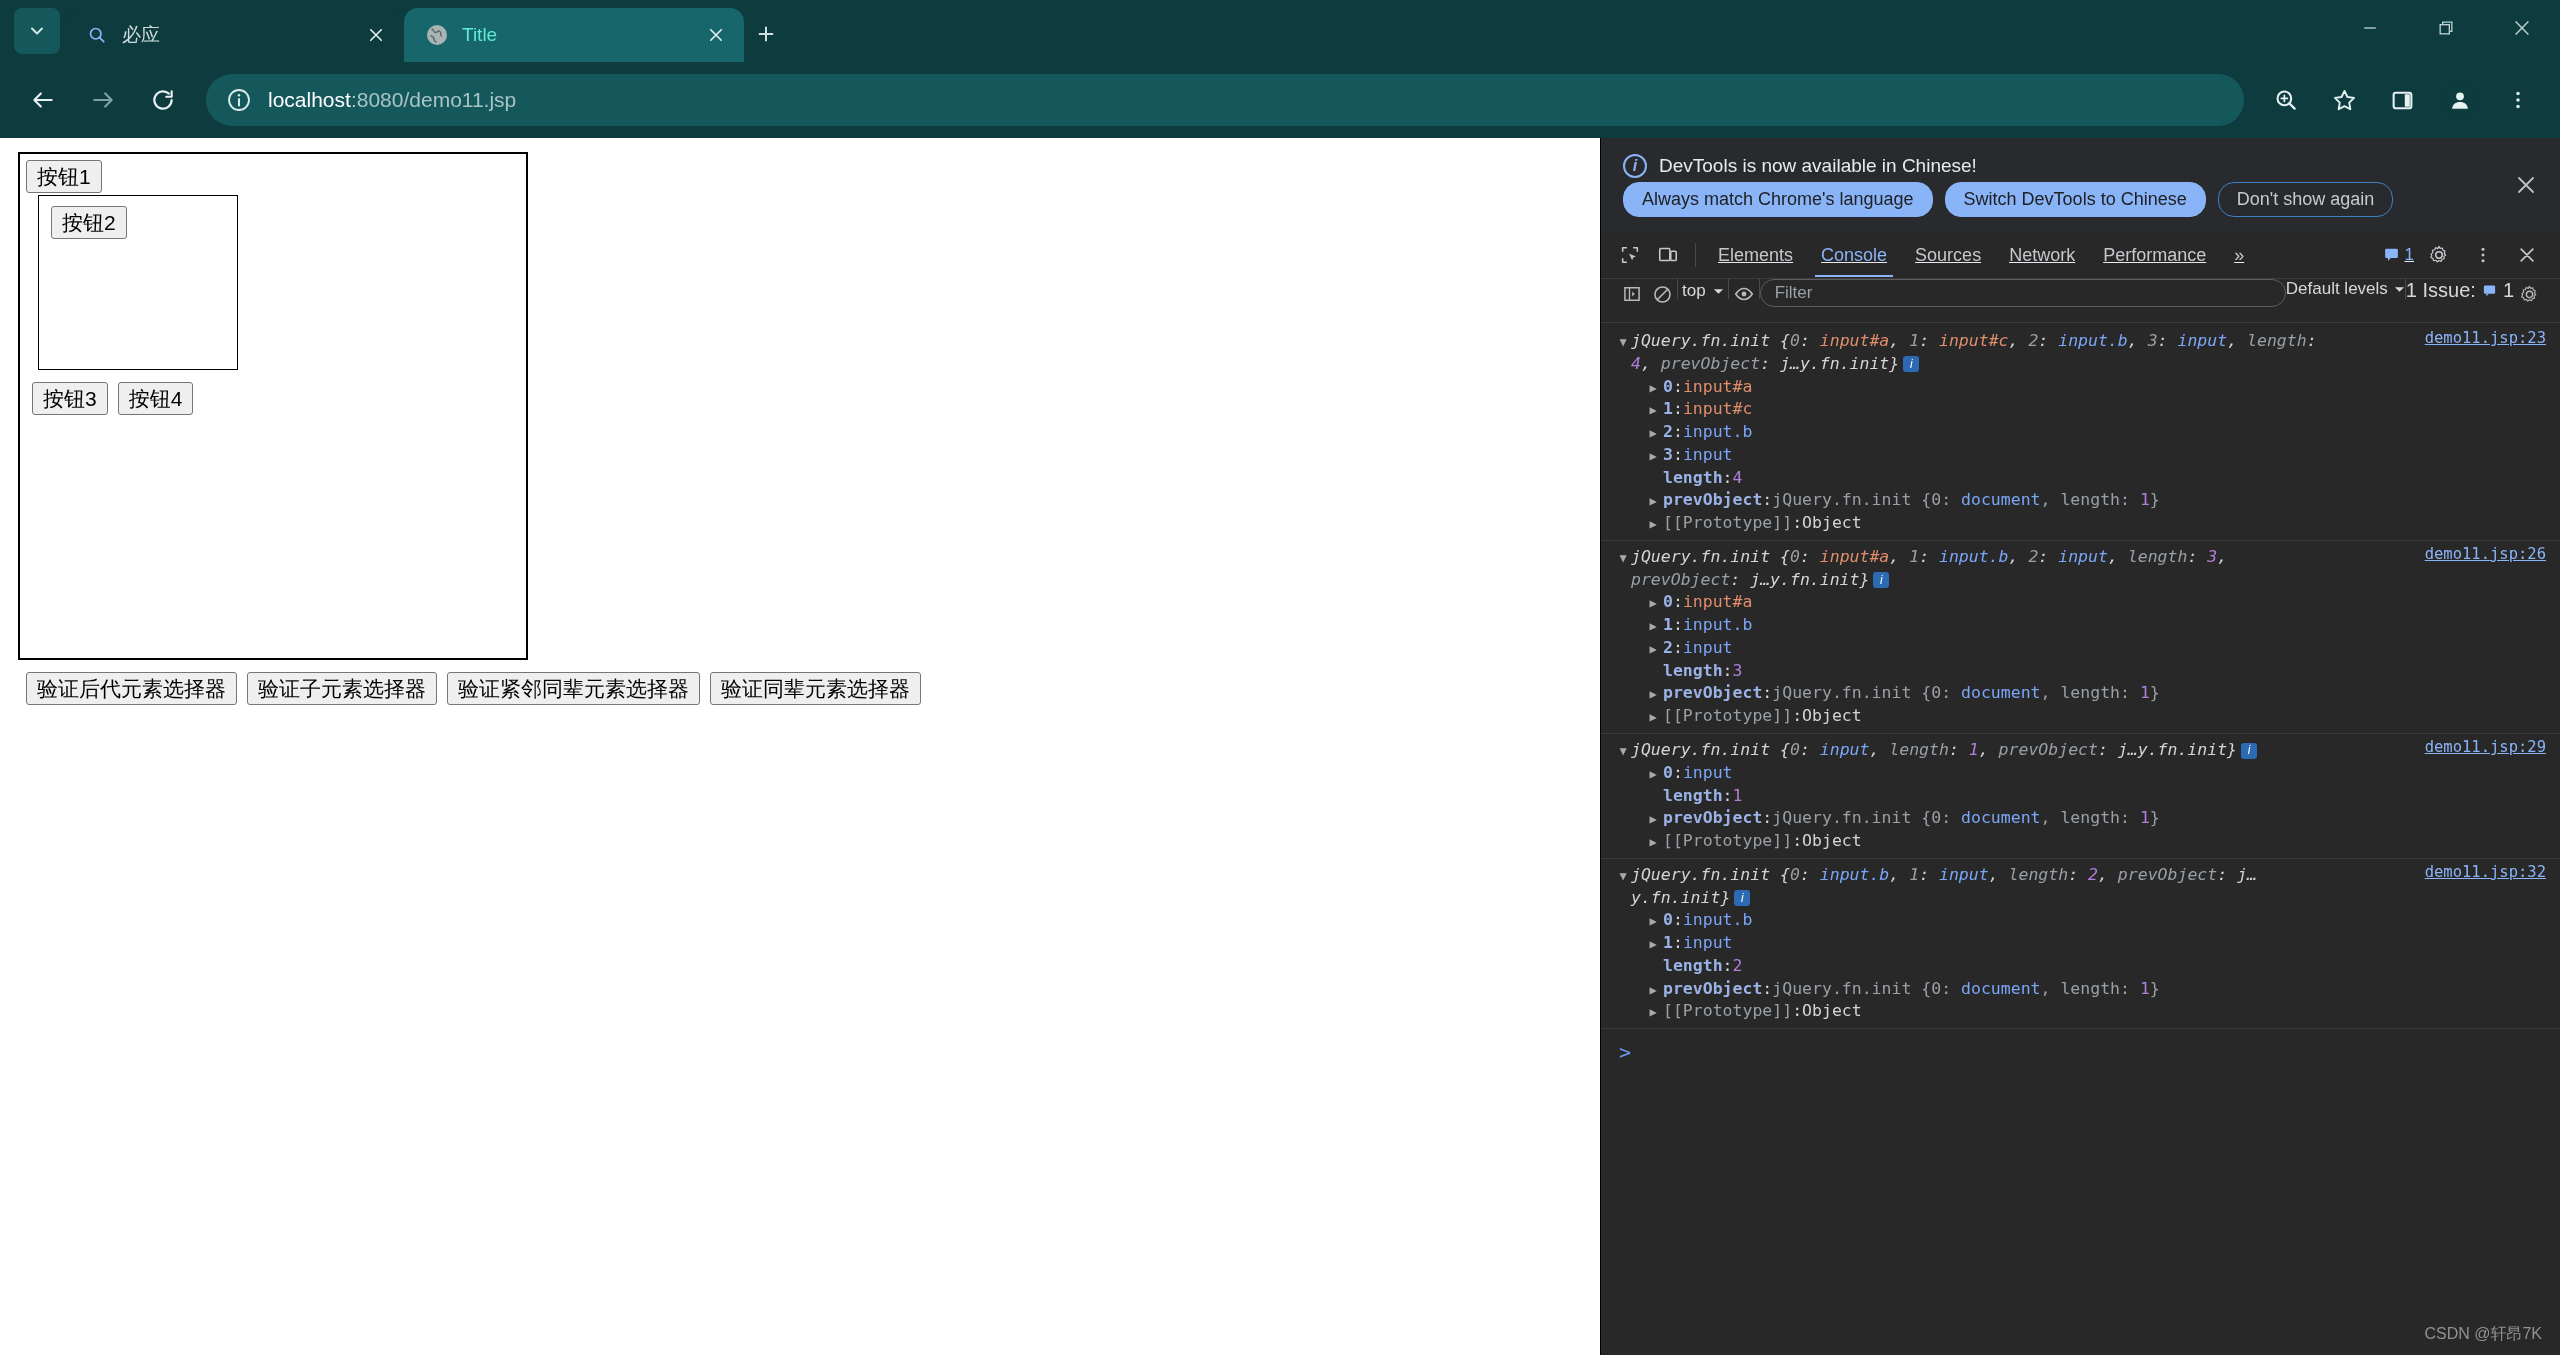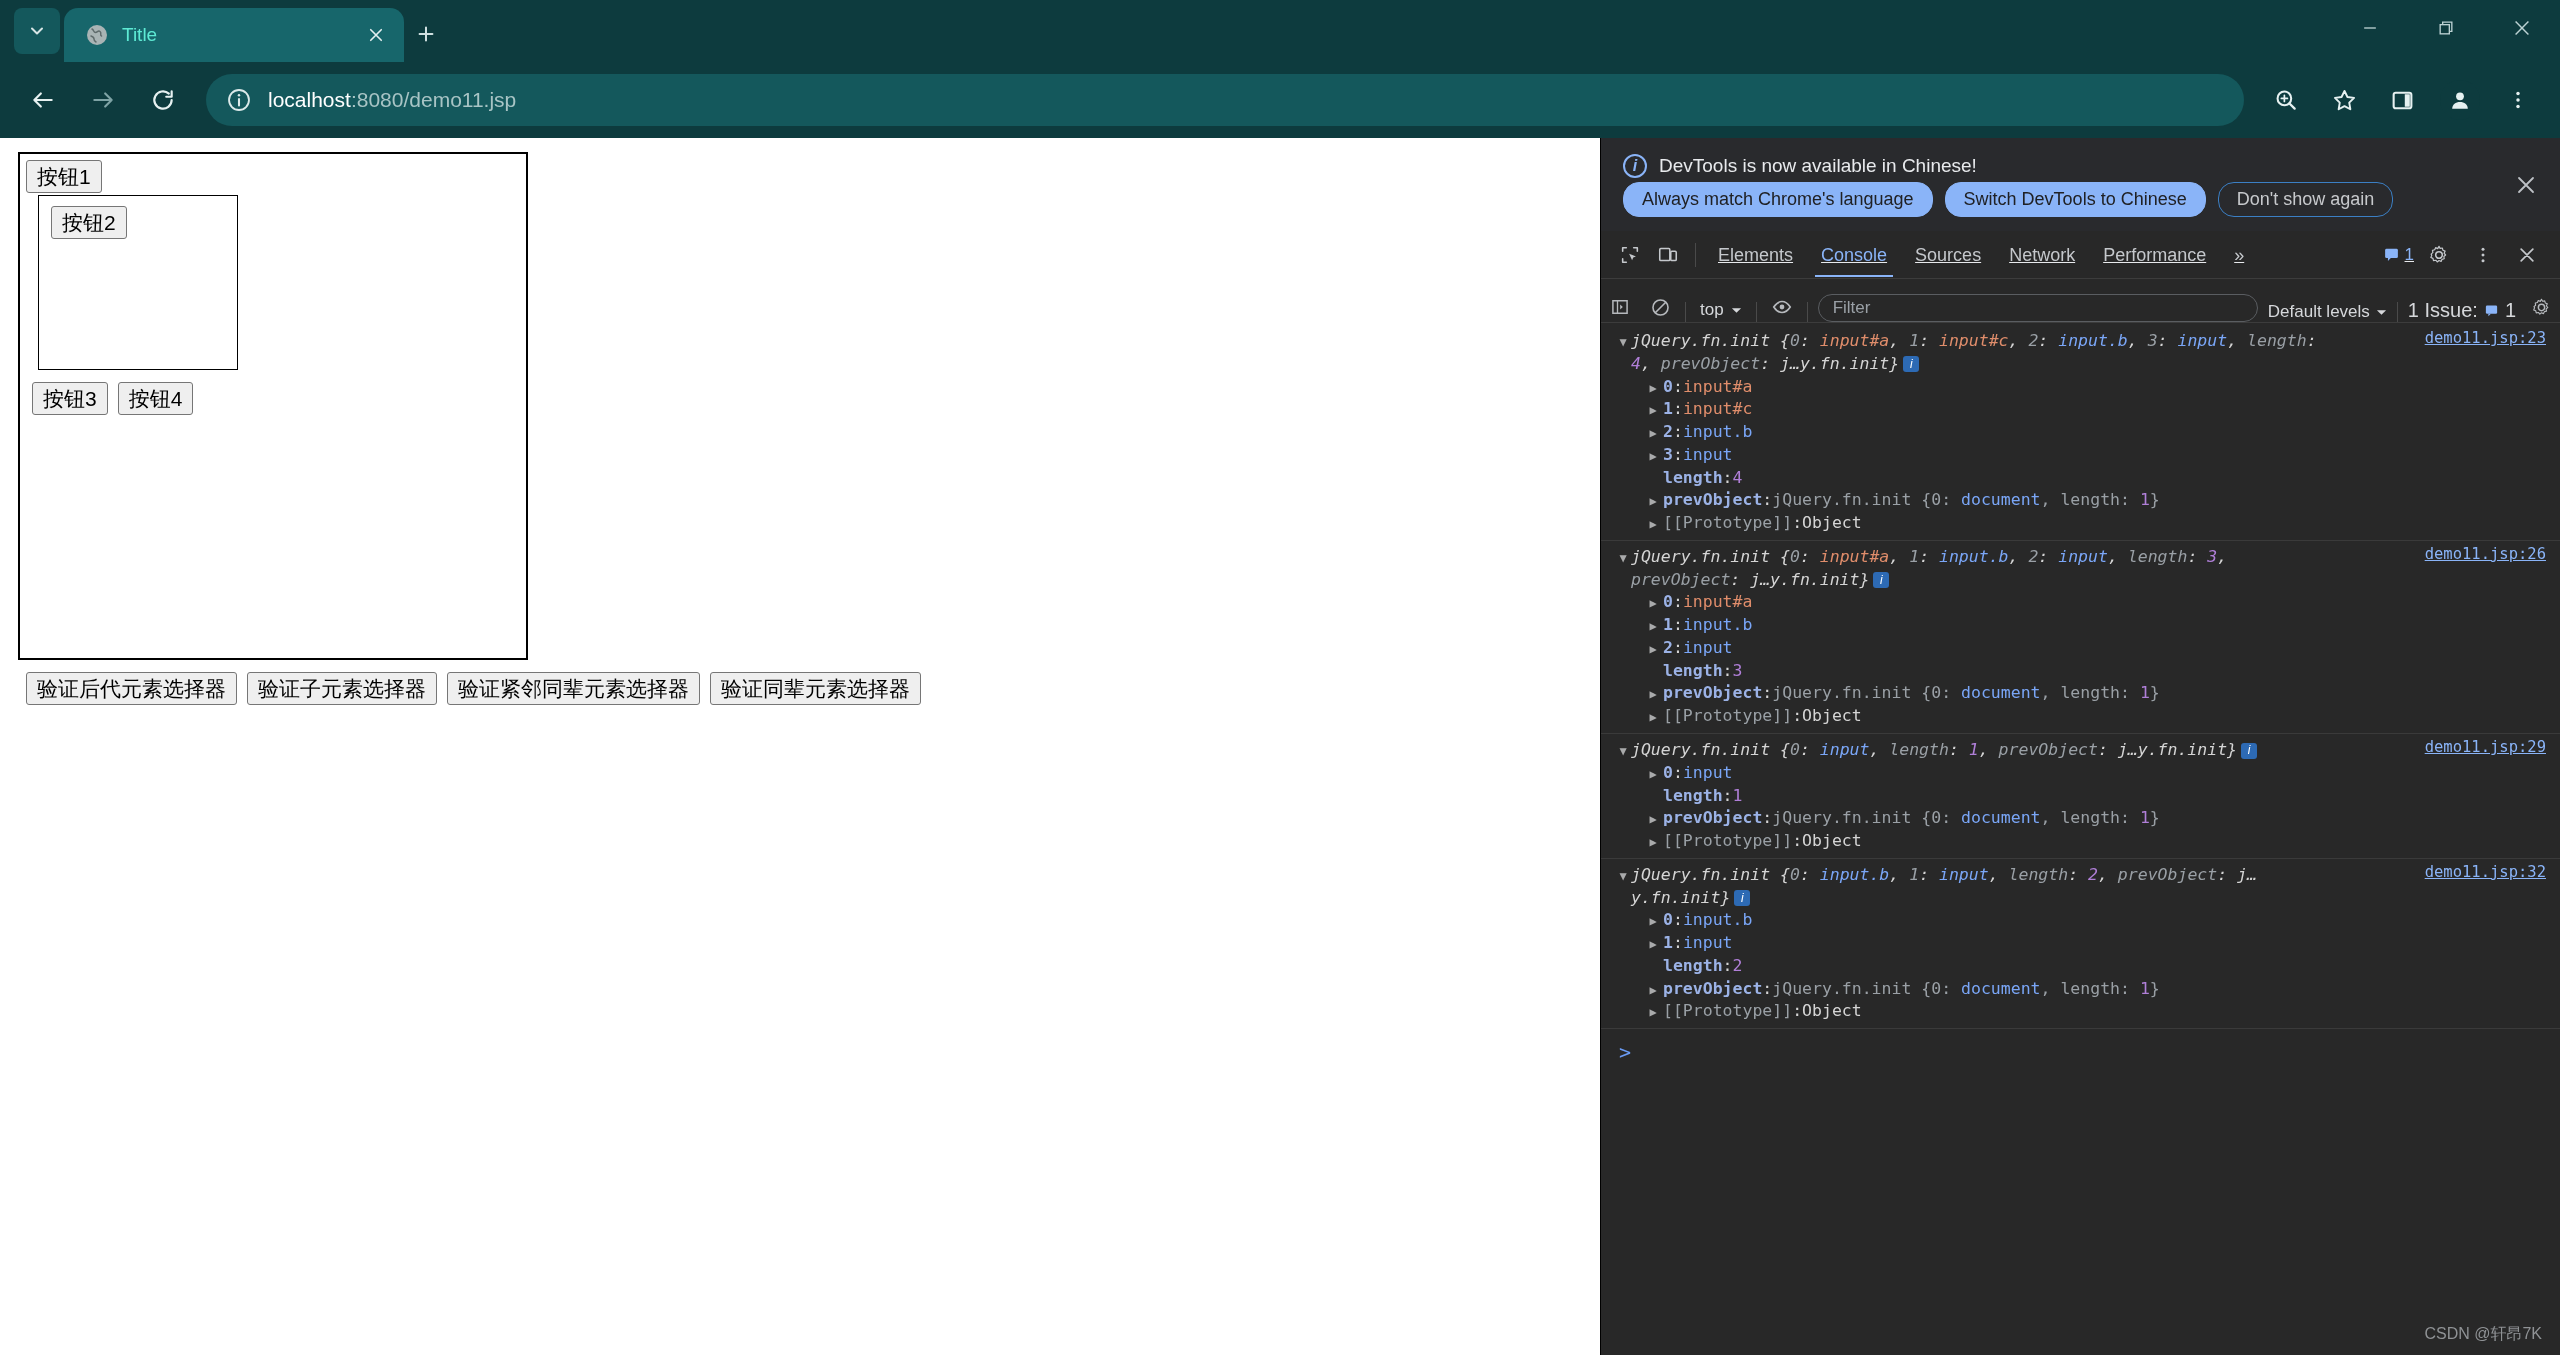--- a/index.html
+++ b/index.html
@@ -96,21 +96,21 @@
     border-bottom: 1px solid #3c3c3c; text-decoration: underline; }
   .dt-tabicon { width: 38px; height: 38px; display:flex; align-items:center; justify-content:center; color:#c5c8cc; }
   .dt-sep { width: 1px; height: 24px; background:#4a4a4a; margin: 0 8px; }
   .dt-tab { font-size: 18px; color:#c5c8cc; padding: 12px 14px 11px; position: relative; white-space: nowrap; }
   .dt-tab.sel { color:#8ab4f8; }
   .dt-tab.sel::after { content:""; position:absolute; left: 8px; right: 8px; bottom: 0; height: 2px; background:#8ab4f8; }
   .dt-spacer { flex: 1; }
   .dt-right { display:flex; align-items:center; gap: 6px; padding-right: 4px; }
   .msgbadge { display:flex; align-items:center; gap: 5px; color:#8ab4f8; font-size: 17px; }
 
-  .dt-conbar { height: 44px; display:flex; align-items:flex-end; gap: 10px; padding: 0 4px;
+  .dt-conbar { height: 44px; display:flex; align-items:flex-start; padding: 0 16px;
     background:#282828; border-bottom: 1px solid #3c3c3c; }
   .cb-icon { width: 30px; height: 30px; display:flex; align-items:center; justify-content:center; color:#b6b9bd; flex:0 0 30px;}
   .cb-sep { width:1px; height:20px; background:#4a4a4a; }
   .ctx-select { display:flex; align-items:center; gap:7px; font-size:17px; color:#d6d8db; padding: 2px 4px; }
   .filter-input {
     flex: 1; height: 28px; background: transparent; border: 1px solid #5a5d61; border-radius: 14px;
     color: #9aa0a6; font-size: 17px; padding: 0 14px; display:flex; align-items:center; min-width: 80px;
   }
   .levels { display:flex; align-items:center; gap:6px; font-size:17px; color:#d6d8db; white-space:nowrap; }
   .issues { display:flex; align-items:center; gap: 6px; font-size: 20px; color:#d6d8db; white-space:nowrap; }
@@ -153,20 +153,34 @@
 
 <div class="browser">
 
   <div class="tabstrip">
     <div class="tablist-btn">
       <svg width="20" height="20" viewBox="0 0 24 24">
           <path d="M6 9l6 6 6-6" fill="none" stroke="currentColor" stroke-width="2.4" stroke-linecap="round" stroke-linejoin="round"></path>
         </svg>
     </div>
 
+    <div class="tab inactive">
+      <span class="favicon">
+        <svg width="20" height="20" viewBox="0 0 24 24">
+            <circle cx="10.5" cy="10.5" r="6.3" fill="none" stroke="#8ab4f8" stroke-width="2"></circle>
+            <path d="M15.2 15.2L20 20" stroke="#8ab4f8" stroke-width="2.2" stroke-linecap="round"></path>
+          </svg>
+      </span>
+      <span class="tab-title">必应</span>
+      <span class="tab-close">
+        <svg width="18" height="18" viewBox="0 0 24 24">
+            <path d="M5 5l14 14M19 5L5 19" stroke="currentColor" stroke-width="2.2" stroke-linecap="round"></path>
+          </svg>
+      </span>
+    </div>
 
     <div class="tab active">
       <span class="favicon">
         <svg width="24" height="24" viewBox="0 0 24 24">
           <circle cx="12" cy="12" r="10" fill="#a9b4b5"></circle>
           <path d="M7 6c2 1 1.5 3.5 3.5 3.5S13 7 15 8.5s-0.5 4 1.5 4.5M6 13c1.5 0.5 3 1 3 3s1 2.5 2 3" fill="none" stroke="#5f6b6c" stroke-width="1.5" stroke-linecap="round"></path>
         </svg>
       </span>
       <span class="tab-title">Title</span>
       <span class="tab-close">

